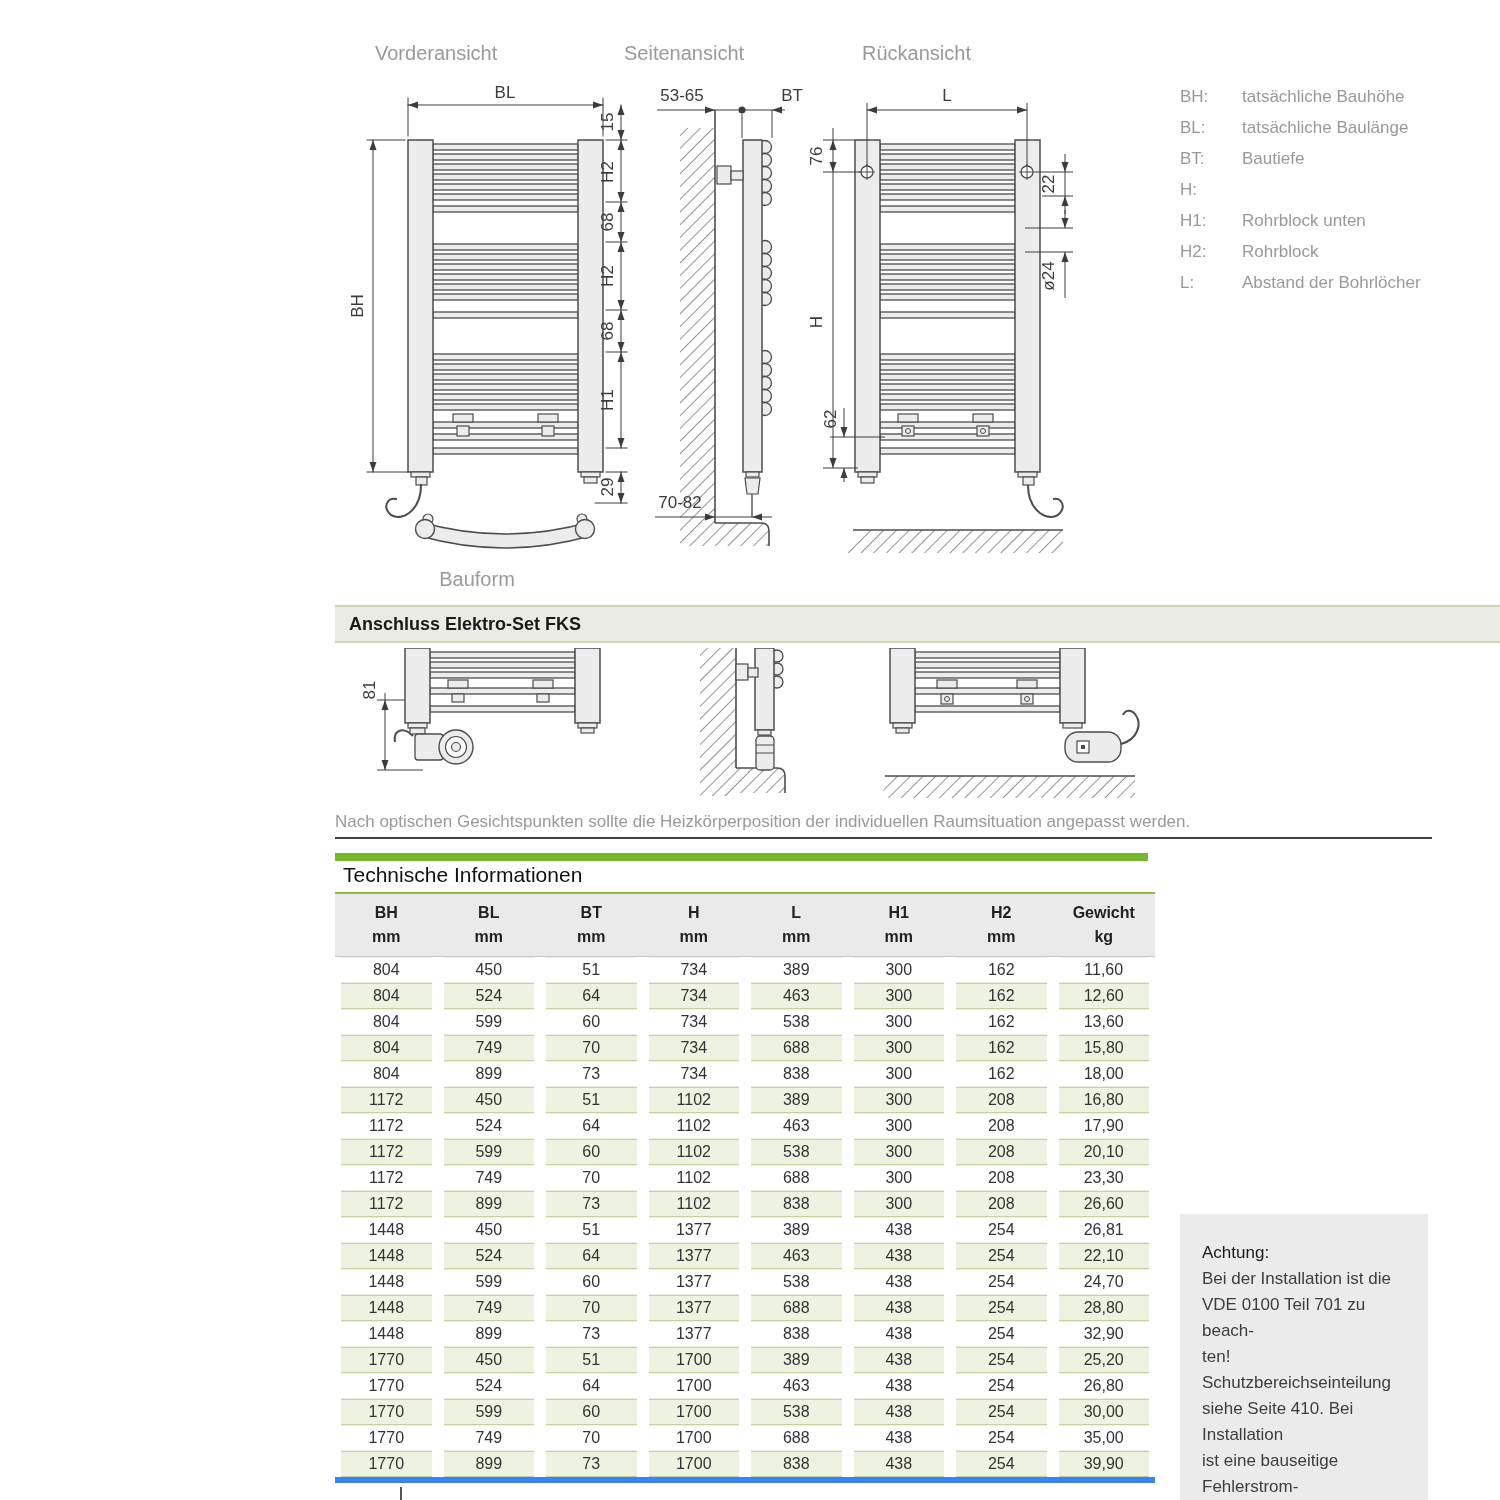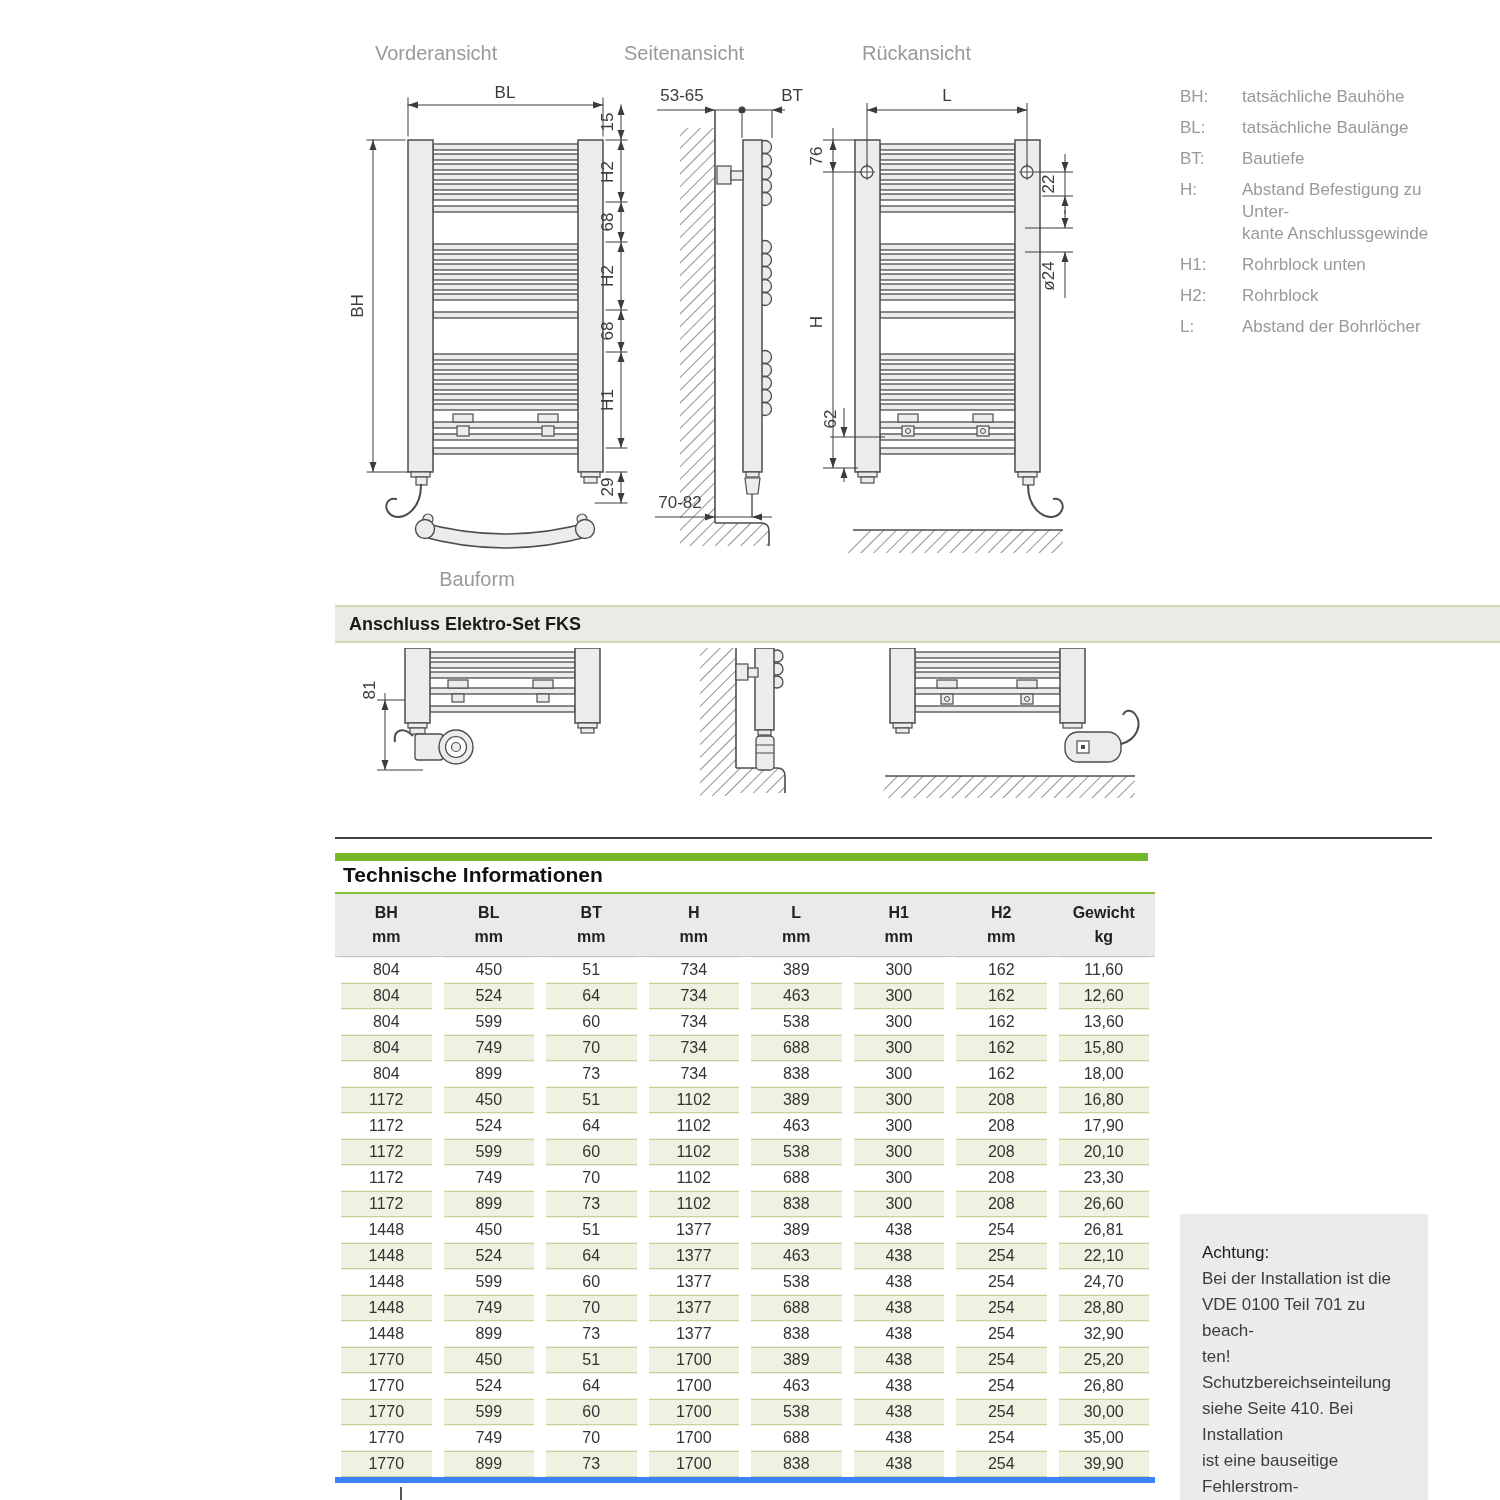--- a/index.html
+++ b/index.html
@@ -26,21 +26,21 @@
   .ldef{white-space:pre-line}
 
   #fks-bar{position:absolute;left:335px;top:605px;width:1254px;height:38px;
     background:var(--bar-bg);border-top:2px solid #ccd9b4;border-bottom:2px solid #ccd9b4;
     font-size:18px;font-weight:bold;color:#1a1a1a;line-height:34px;padding-left:14px}
   #fks-caption{position:absolute;left:335px;top:812px;width:980px;
     font-size:17px;color:var(--text-gray)}
 
   #divider{position:absolute;left:335px;top:837px;width:1097px;height:2px;background:#414141}
   #green-bar{position:absolute;left:335px;top:853px;width:813px;height:8px;background:var(--accent-green)}
-  #tbl-title{position:absolute;left:343px;top:863px;font-size:21px;font-weight:bold;color:#111}
+  #tbl-title{position:absolute;left:343px;top:863px;font-size:21px;font-weight:normal;color:#111}
 
   #table{position:absolute;left:335px;top:892px;width:820px}
   #thead{display:flex;background:var(--header-bg);border-top:2px solid #8abd3c;
     border-bottom:1px solid #c6c6c6;padding:7px 0}
   .hc{flex:1;text-align:center;font-weight:bold;font-size:16px;color:#222;line-height:24px}
   .trow{display:flex;height:26px}
   .tcell{flex:1;margin:0 6px;text-align:center;font-size:16px;color:#333;
     line-height:24px;border-top:1px solid #edf3df;border-bottom:1px solid #edf3df;background:#fff}
   .trow.alt .tcell{background:var(--row-green);border-color:var(--row-line)}
   #tbody{border-bottom:6px solid #3b82f6}
@@ -326,22 +326,20 @@
       <div class="litem">
         <div class="lterm">BL:</div>
         <div class="ldef">tatsächliche Baulänge</div>
       </div>
       <div class="litem">
         <div class="lterm">BT:</div>
         <div class="ldef">Bautiefe</div>
       </div>
       <div class="litem">
         <div class="lterm">H:</div>
-        <div class="ldef">Abstand Befestigung zu Unter-
-kante Anschlussgewinde</div>
       </div>
       <div class="litem">
         <div class="lterm">H1:</div>
         <div class="ldef">Rohrblock unten</div>
       </div>
       <div class="litem">
         <div class="lterm">H2:</div>
         <div class="ldef">Rohrblock</div>
       </div>
       <div class="litem">
@@ -422,20 +420,21 @@
       <rect x="571" y="80" width="13" height="5" fill="#ececec" stroke="#4d4d4f" stroke-width="1.2"></rect>
       <rect x="740" y="84" width="56" height="30" rx="13" fill="#ececec" stroke="#4d4d4f" stroke-width="1.4"></rect>
       <rect x="752" y="93" width="12" height="12" fill="#fff" stroke="#4d4d4f" stroke-width="1.2"></rect>
       <rect x="756" y="97" width="4" height="4" fill="#4d4d4f"></rect>
       <path d="M796,96 C812,92 818,76 810,66 C806,61 800,62 798,67" fill="none" stroke="#4d4d4f" stroke-width="2"></path>
       <polygon points="565,128 810,128 810,150 555,150" fill="url(#hatch)"></polygon>
       <line x1="560" y1="128" x2="810" y2="128" stroke="#4d4d4f" stroke-width="1.6"></line>
     </g>
   </svg>
 
+  <div id="fks-caption">Nach optischen Gesichtspunkten sollte die Heizkörperposition der individuellen Raumsituation angepasst werden.</div>
 
   <div id="divider"></div>
   <div id="green-bar"></div>
   <div id="tbl-title">Technische Informationen</div>
 
   <div id="table">
     <div id="thead">
         <div class="hc">
           <div>BH</div>
           <div>mm</div>

